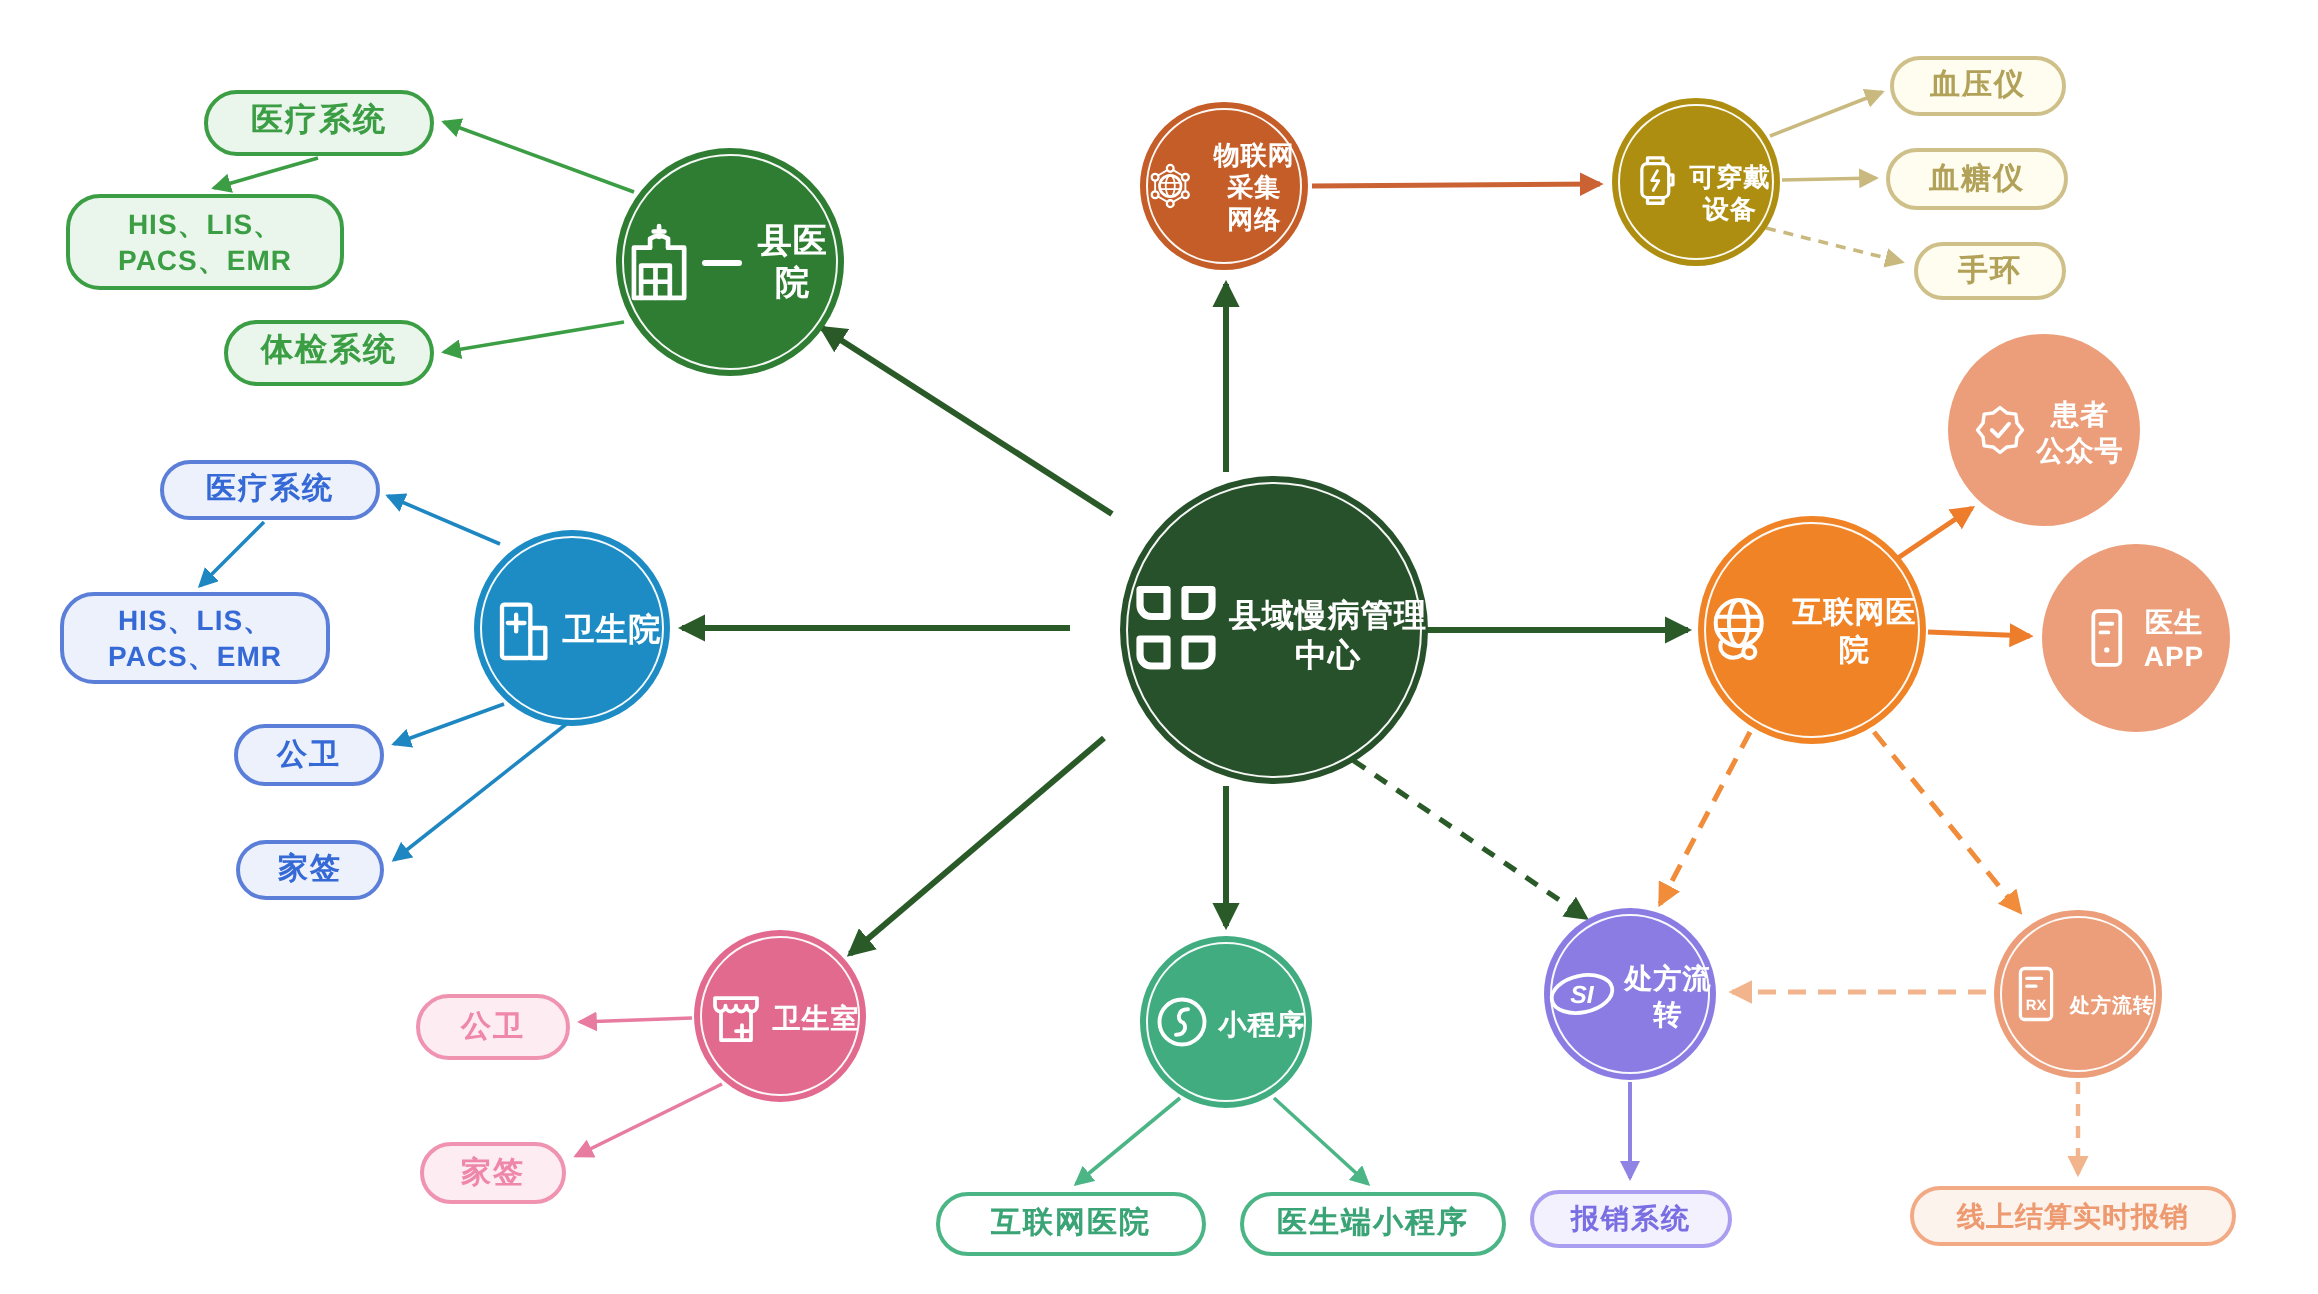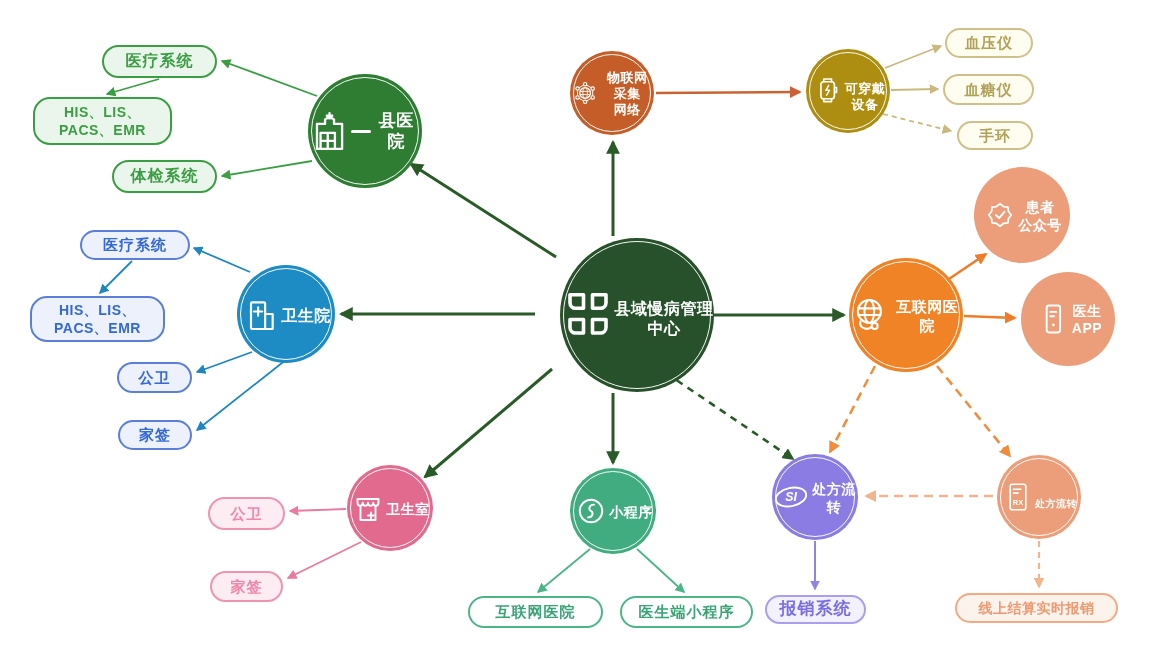--- a/index.html
+++ b/index.html
@@ -14,21 +14,21 @@
   .node .lbl{white-space:pre-line;line-height:1.25;letter-spacing:.5px;}
   .node svg{display:block;}
   .dash{width:20px;height:3px;background:#fff;border-radius:2px;margin:3px 0 2px;}
   .pill{position:absolute;border-radius:17px;display:flex;align-items:center;justify-content:center;
         font-weight:bold;box-sizing:border-box;text-align:center;letter-spacing:1px;}
   .pill .lbl{white-space:pre-line;line-height:1.3;}
   .pill.green{background:var(--green-pill-bg);border:2px solid var(--green-accent);color:var(--green-accent);font-size:16px;}
   .pill.blue{background:var(--blue-pill-bg);border:2px solid var(--blue-pill-border);color:var(--blue-pill-text);font-size:15px;}
   .pill.pink{background:var(--pink-pill-bg);border:2px solid var(--pink-pill-border);color:var(--pink-pill-text);font-size:15px;}
   .pill.jade{background:var(--jade-pill-bg);border:2px solid var(--jade-line);color:var(--jade-text);font-size:15px;}
-  .pill.purple{background:var(--purple-pill-bg);border:2px solid var(--purple-pill-border);color:var(--purple-pill-text);font-size:17px;}
+  .pill.purple{background:var(--purple-pill-bg);border:2px solid var(--purple-pill-border);color:var(--purple-pill-text);font-size:14px;}
   .pill.tan{background:var(--tan-pill-bg);border:2px solid var(--tan-pill-border);color:var(--tan-pill-text);font-size:15px;}
   .pill.peach{background:var(--peach-pill-bg);border:2px solid var(--peach-pill-border);color:var(--peach-pill-text);font-size:15px;}
   .pill.small{font-size:14px;letter-spacing:.5px;}
 </style>
 </head>
 <body>
 
 <div id="canvas">
 
   <svg id="wires">

